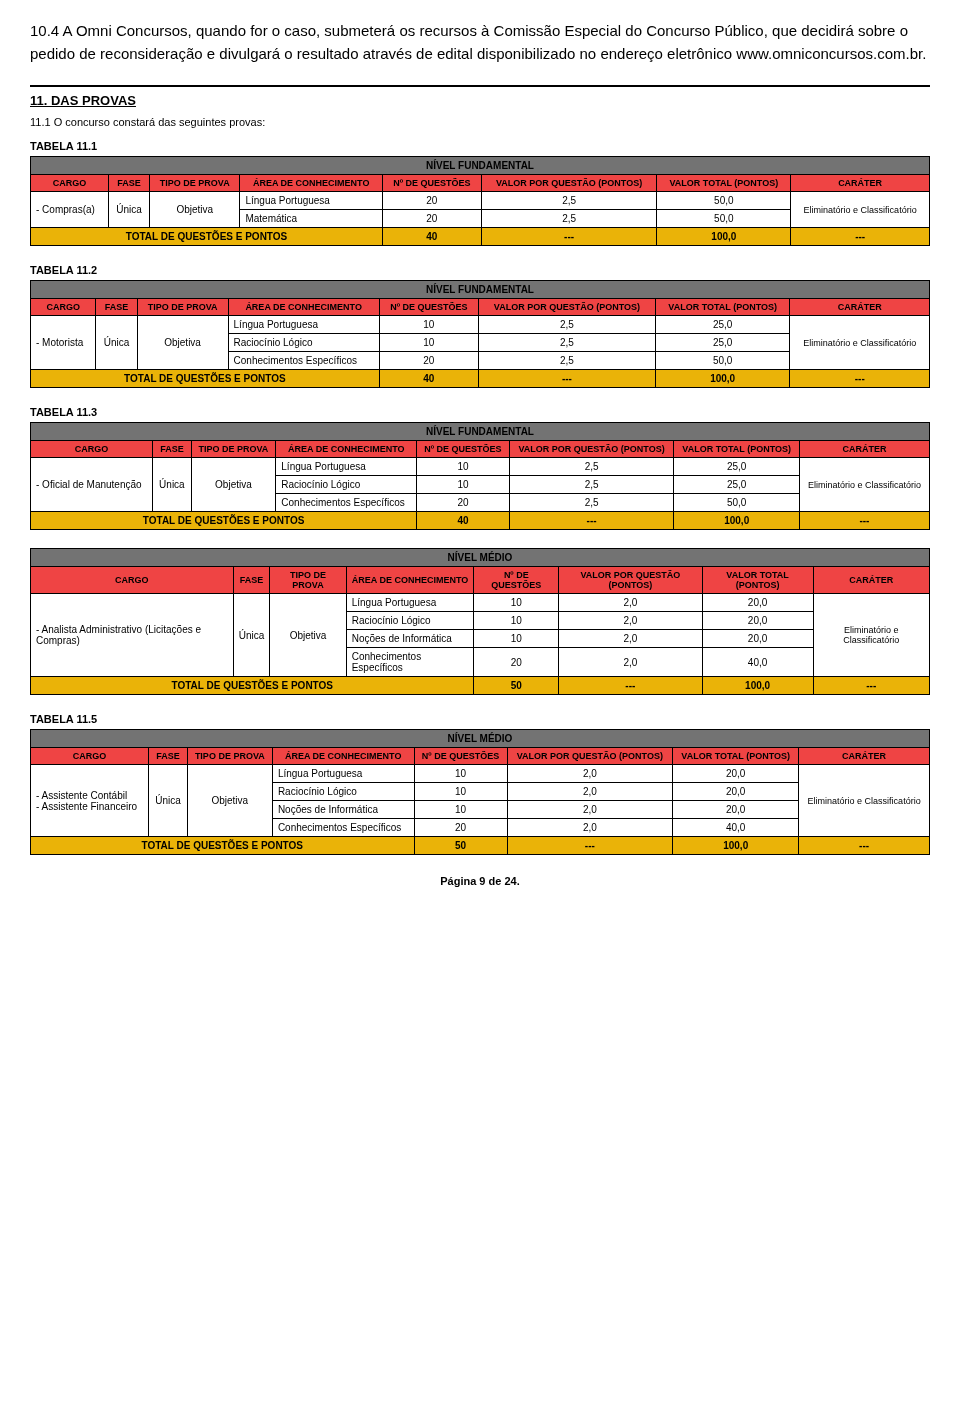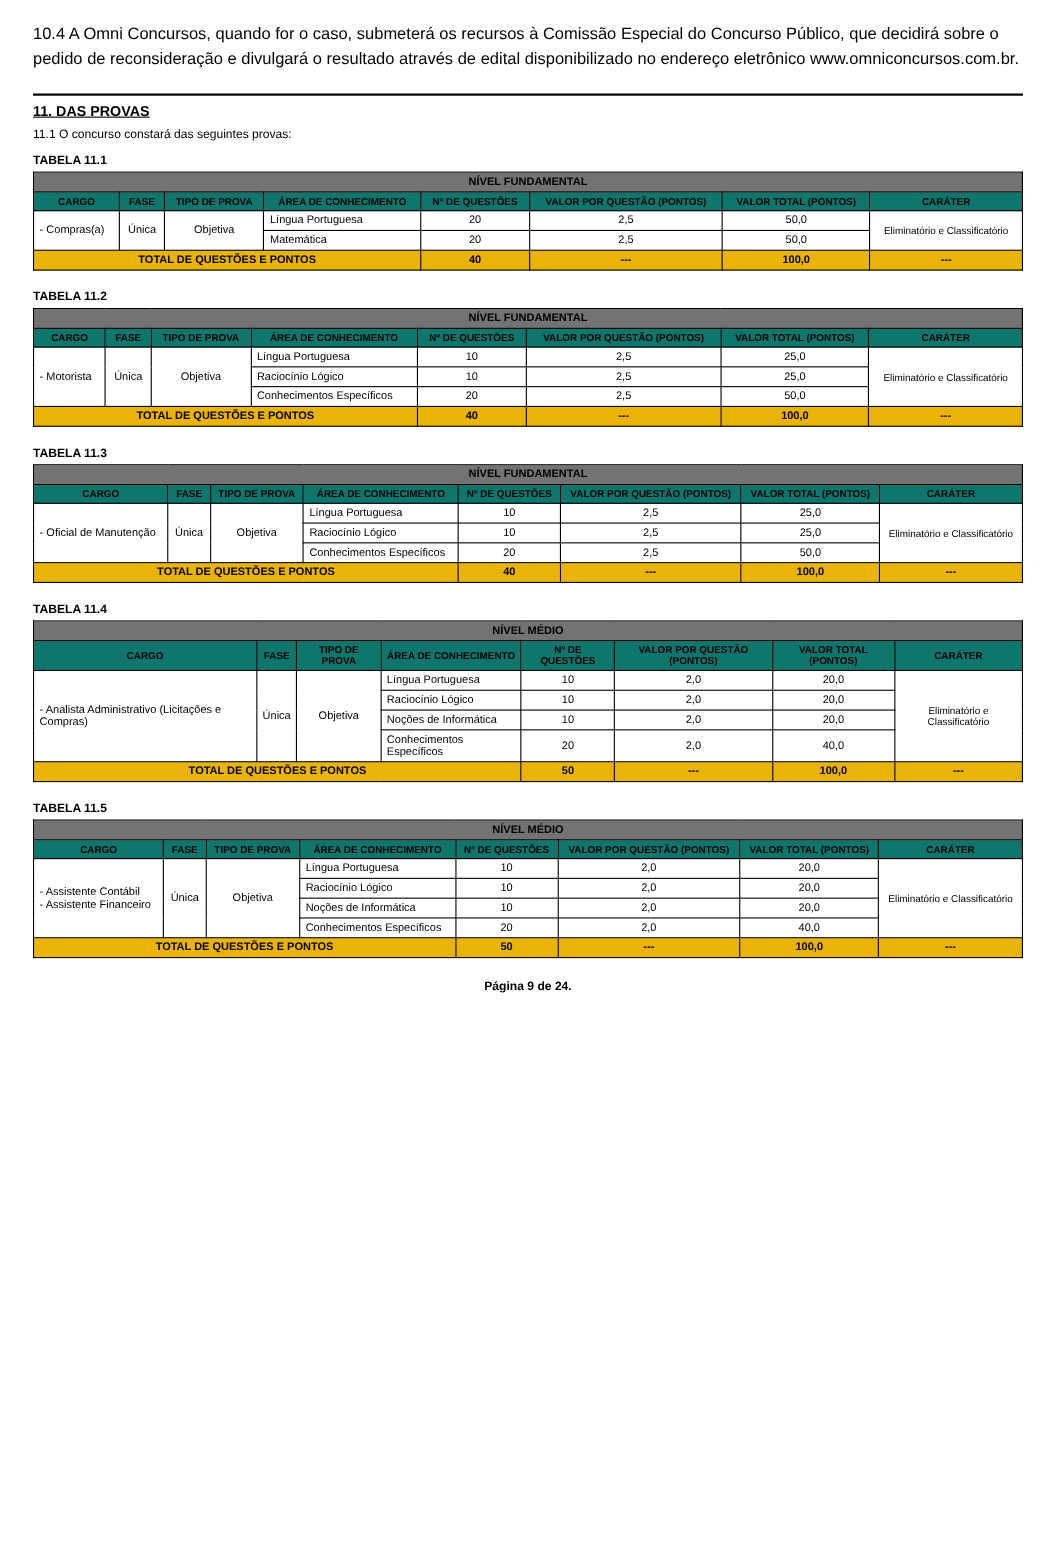--- a/index.html
+++ b/index.html
@@ -40,21 +40,21 @@
       margin-bottom: 18px;
       font-size: 10px;
     }
     table th, table td {
       border: 1px solid #000;
       padding: 3px 5px;
       text-align: center;
       vertical-align: middle;
     }
     table th {
-      background: #0f766e;
+      background: #ef4444;
       font-weight: bold;
       font-size: 9px;
     }
     .nivel-header {
       background: #737373;
       font-weight: bold;
       text-align: center;
       font-size: 10px;
     }
     .cargo-cell {
@@ -220,21 +220,20 @@
         </tr>
         <tr class="total-row">
           <td colspan="4" style="text-align: center;">TOTAL DE QUESTÕES E PONTOS</td>
           <td>40</td>
           <td>---</td>
           <td>100,0</td>
           <td>---</td>
         </tr>
       </tbody>
     </table>
-    <div class="table-label">TABELA 11.4</div>
     <table>
       <thead>
         <tr>
           <td class="nivel-header" colspan="8">NÍVEL MÉDIO</td>
         </tr>
         <tr>
           <th>CARGO</th>
           <th>FASE</th>
           <th>TIPO DE PROVA</th>
           <th>ÁREA DE CONHECIMENTO</th>

